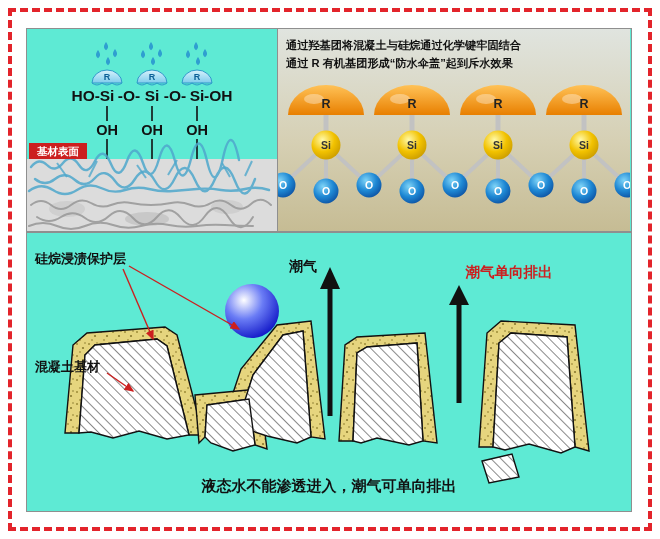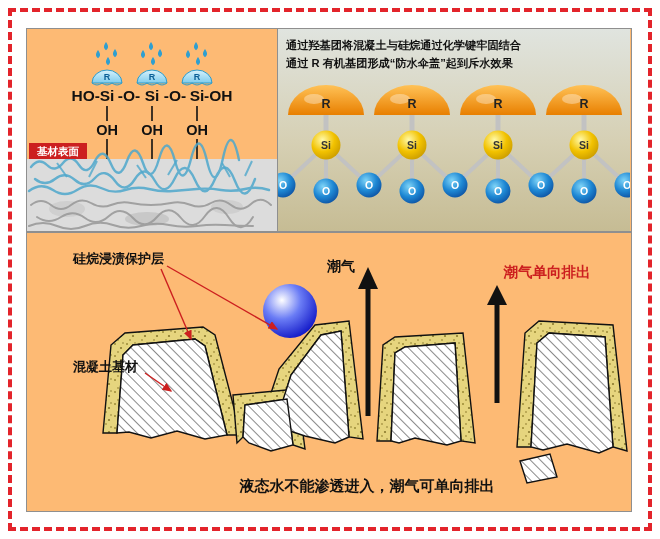--- a/index.html
+++ b/index.html
@@ -1,21 +1,21 @@
 <!DOCTYPE html>
 <html><head>
 <meta charset="utf-8">
 <style>
   html,body{margin:0;padding:0;background:#ffffff;}
   .page{position:relative;width:660px;height:539px;background:#ffffff;font-family:"Liberation Sans",sans-serif;overflow:hidden;}
   .frame{position:absolute;inset:8px;border:4px dashed #e3242b;pointer-events:none;}
-  .panel{position:absolute;box-sizing:border-box;border:1px solid #8f8f8f;background:#fdba74;overflow:hidden;}
+  .panel{position:absolute;box-sizing:border-box;border:1px solid #8f8f8f;background:#5eead4;overflow:hidden;}
   .panel-tl{left:26px;top:28px;width:252px;height:204px;}
   .panel-tr{left:278px;top:28px;width:354px;height:204px;border-left:none;}
-  .panel-b{left:26px;top:232px;width:606px;height:280px;padding-left:38px;}
+  .panel-b{left:26px;top:232px;width:606px;height:280px;}
   svg{display:block;}
   text{font-family:"Liberation Sans",sans-serif;}
 </style>
 </head>
 <body>
 
 <div class="page">
   <div class="frame"></div>
 
   <div class="panel panel-tl">

